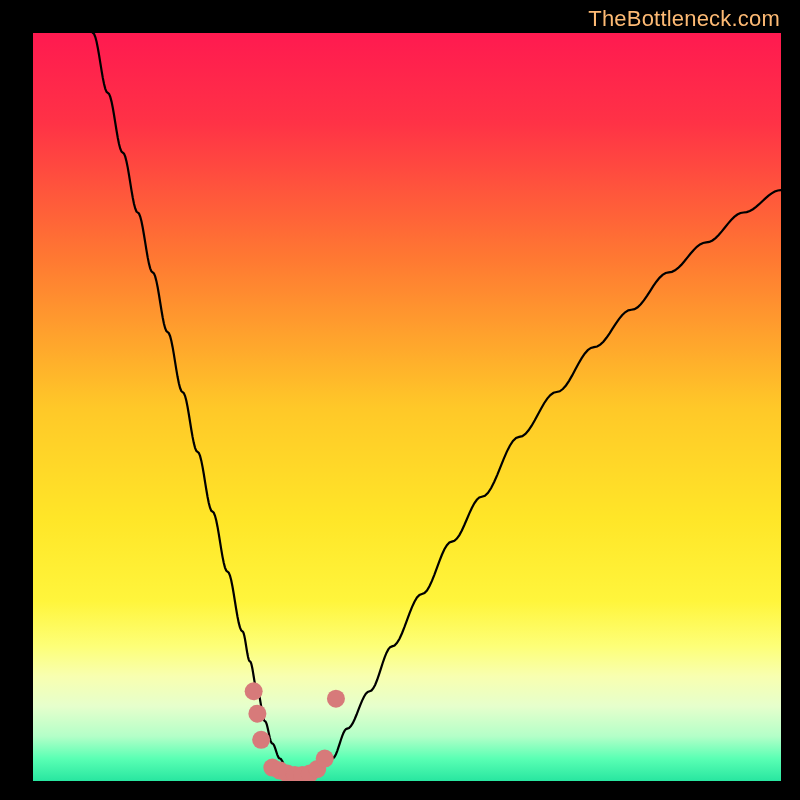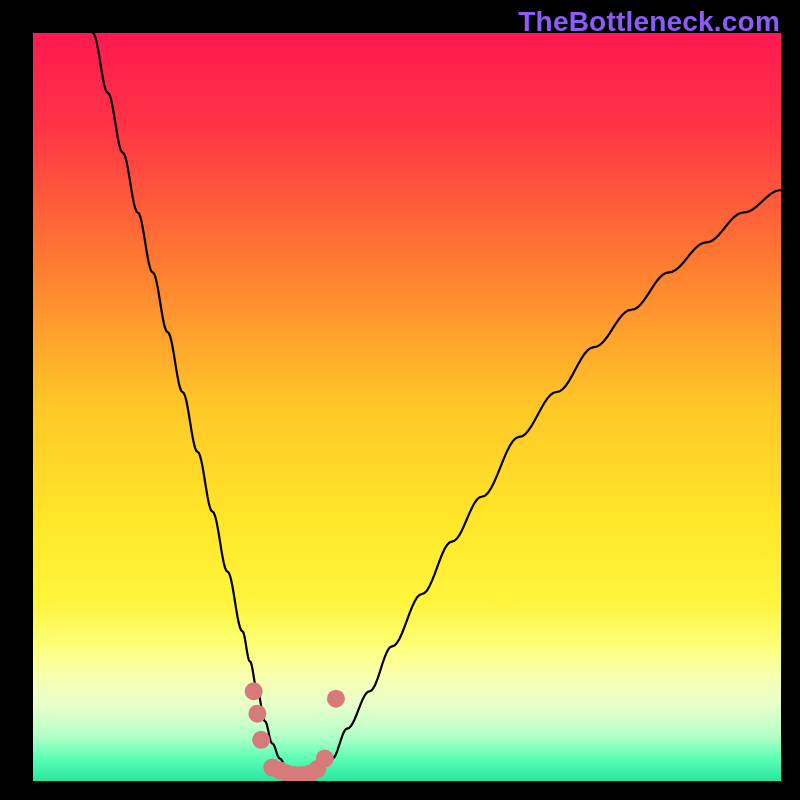--- a/index.html
+++ b/index.html
@@ -38,23 +38,23 @@
     position: absolute;
     left: 0;
     top: 0;
     width: 100%;
     height: 100%;
   }
   .watermark {
     position: absolute;
     top: 6px;
     right: 20px;
-    color: #8b5cf6;
-    font-size: 28px;
-    font-weight: 700;
+    color: #fdba74;
+    font-size: 22px;
+    font-weight: 400;
     letter-spacing: 0.2px;
   }
 </style>
 </head>
 <body>
 
 <div class="frame">
 
   <div class="plot-area">
     <svg class="grad-bg" viewBox="0 0 748 748" preserveAspectRatio="none">

